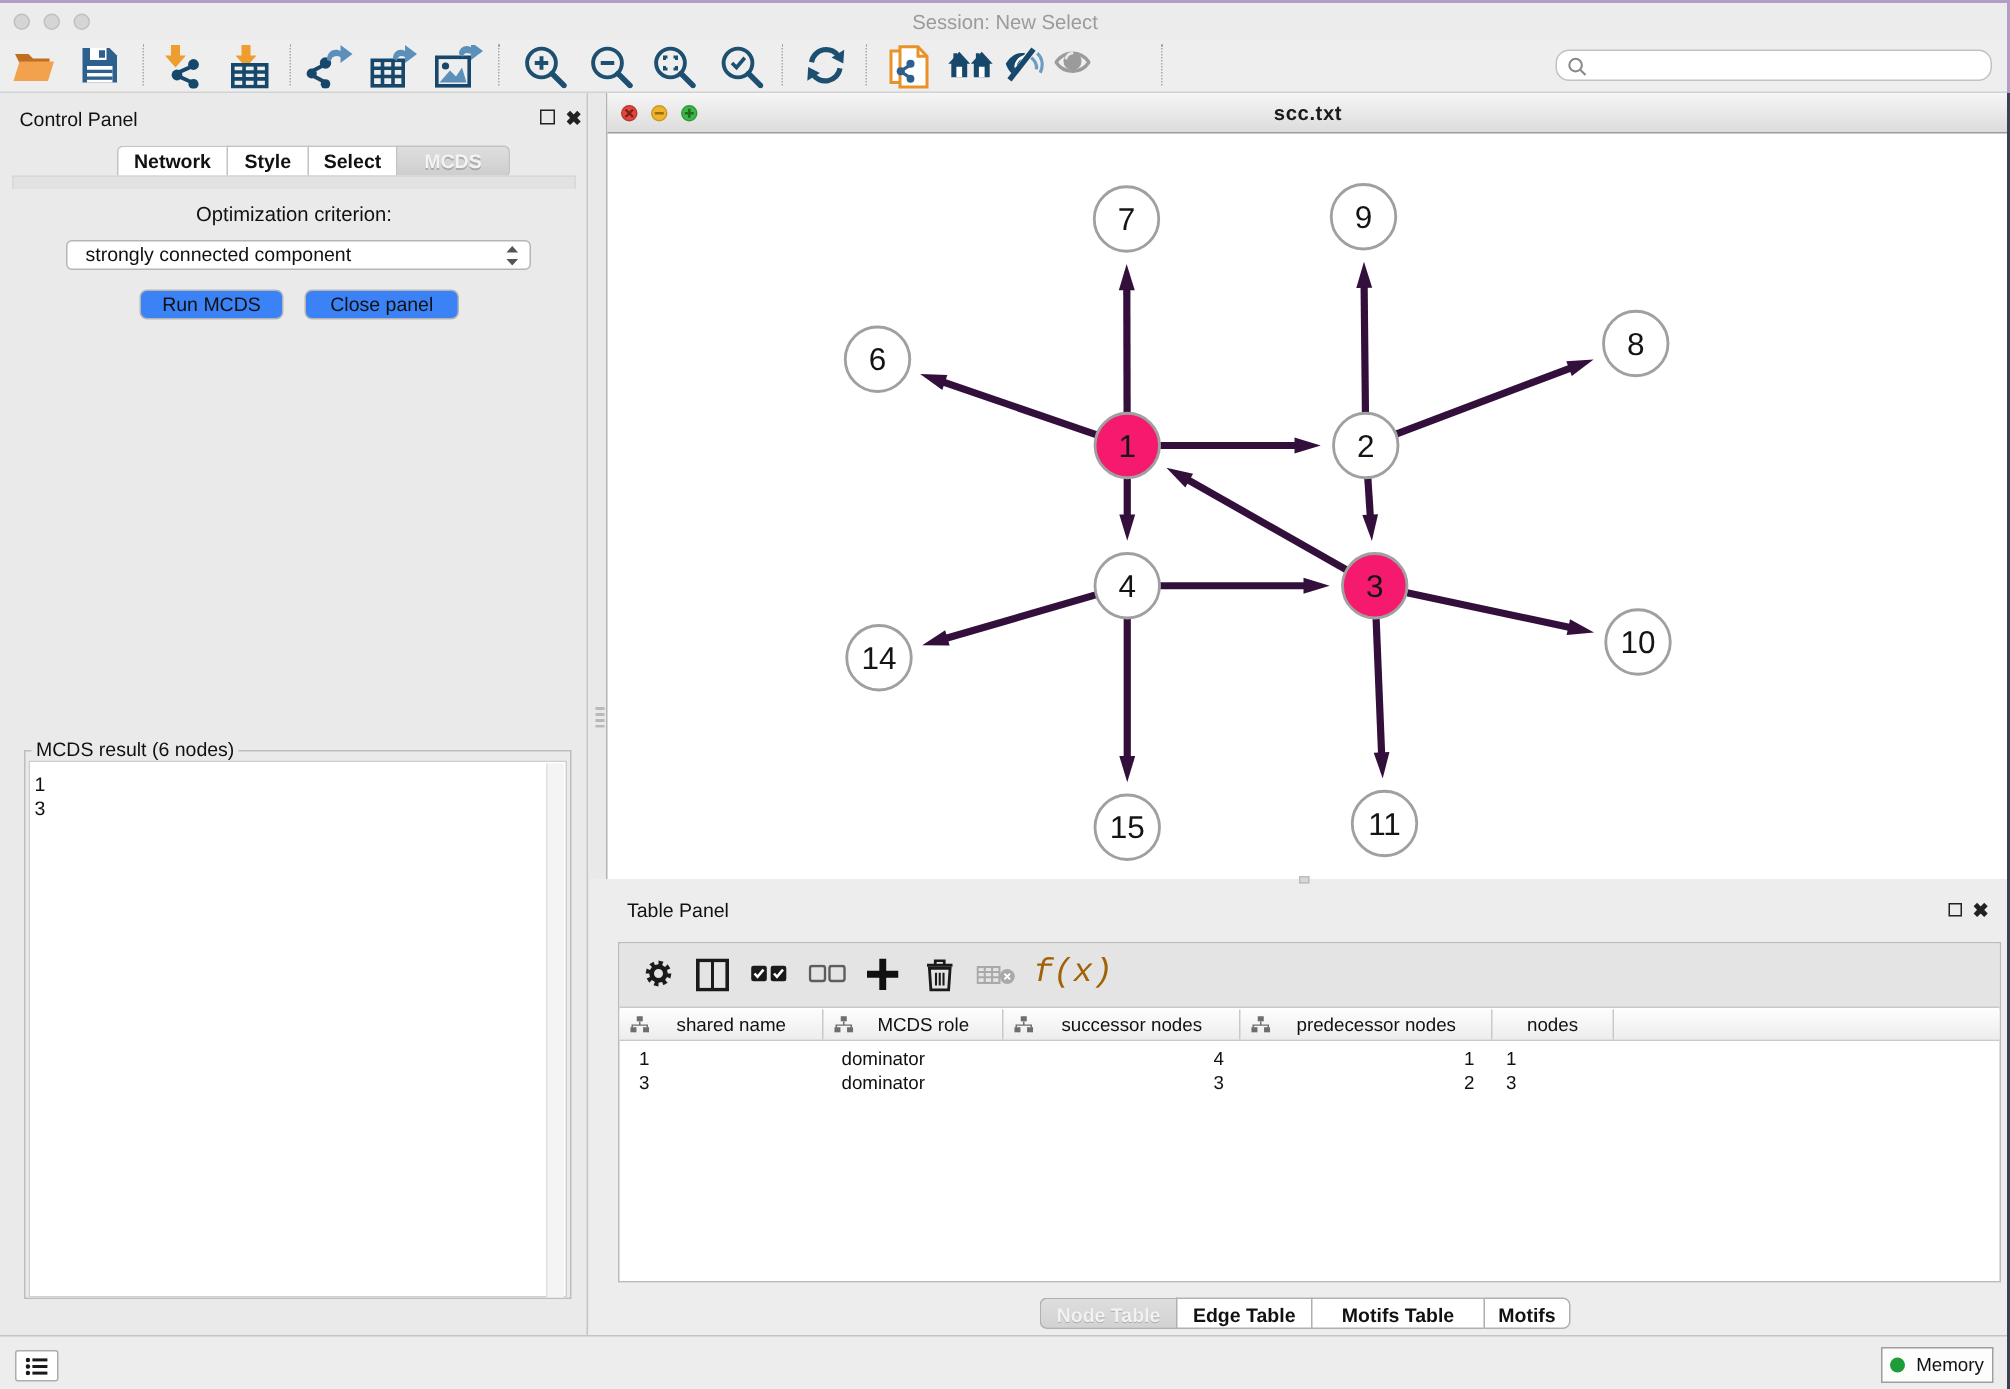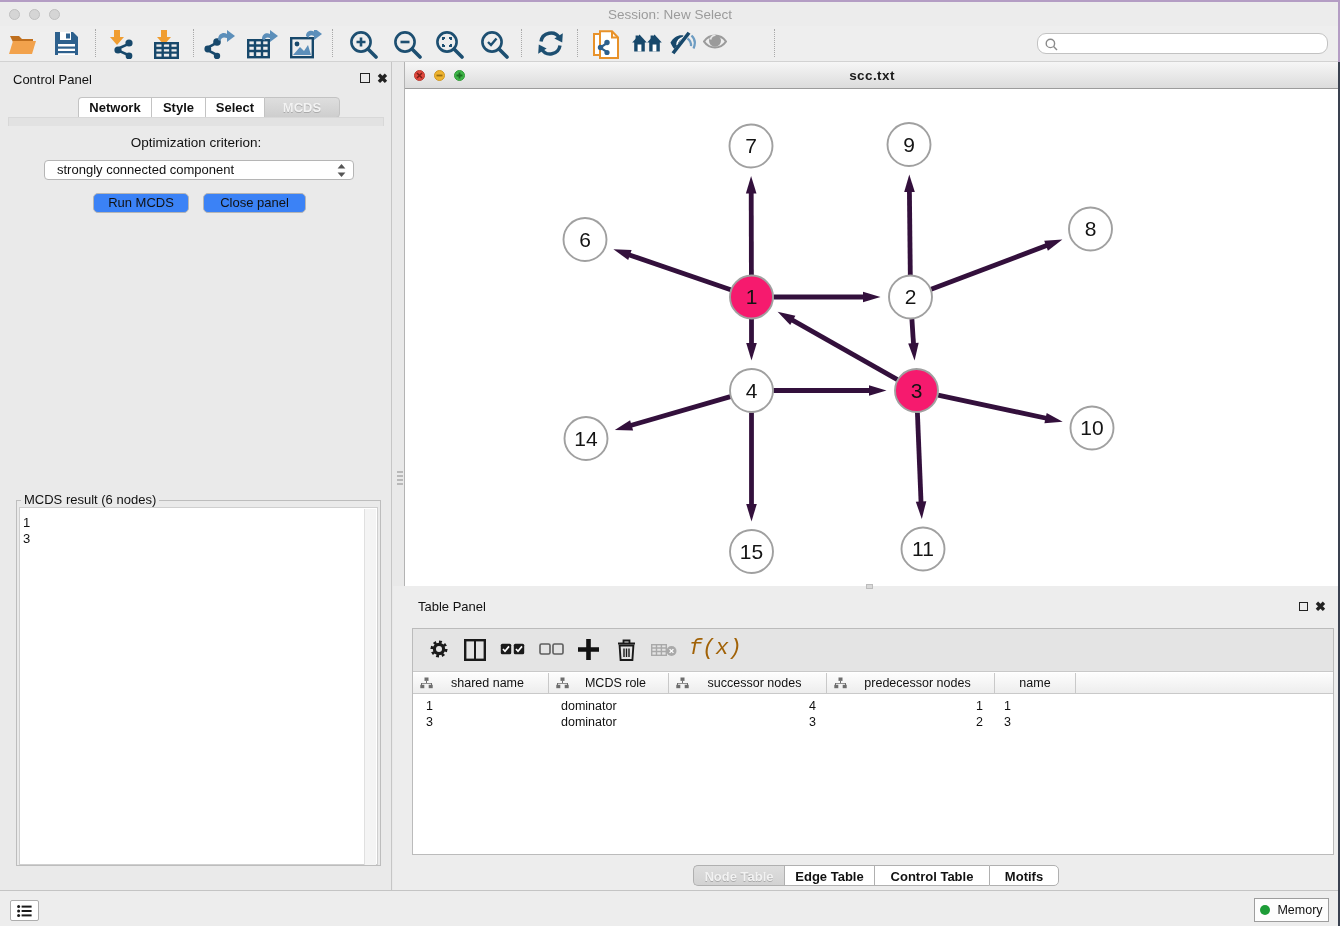--- a/index.html
+++ b/index.html
@@ -350,35 +350,35 @@
             </g>
           </svg>successor nodes</div>
    <div class="th" style="left:414px;width:168px"><svg class="hic" width="13" height="12" viewBox="0 0 13 12">
             <g fill="#6e6e6e">
               <rect x="4.5" y="0.5" width="4" height="3.4"></rect>
               <rect x="0.3" y="7.8" width="4" height="3.4"></rect>
               <rect x="8.7" y="7.8" width="4" height="3.4"></rect>
               <path d="M6 4 H7 V6 H12 V8 H11 V6.8 H2 V8 H1 V6 H6 Z"></path>
             </g>
           </svg>predecessor nodes</div>
-   <div class="th" style="left:582px;width:81px;padding-left:0">name</div>
+   <div class="th" style="left:582px;width:81px;padding-left:0">nodes</div>
   </div>
   <div class="td" style="left:13px;top:70px">1</div>
   <div class="td" style="left:148px;top:70px">dominator</div>
   <div class="td" style="left:256px;top:70px;width:147px;text-align:right">4</div>
   <div class="td" style="left:414px;top:70px;width:156px;text-align:right">1</div>
   <div class="td" style="left:591px;top:70px">1</div>
   <div class="td" style="left:13px;top:86px">3</div>
   <div class="td" style="left:148px;top:86px">dominator</div>
   <div class="td" style="left:256px;top:86px;width:147px;text-align:right">3</div>
   <div class="td" style="left:414px;top:86px;width:156px;text-align:right">2</div>
   <div class="td" style="left:591px;top:86px">3</div>
  </div>
  <div class="abs" id="btabs">
-  <div class="btab" style="width:91px;background:linear-gradient(#dedede,#d2d2d2);color:#f2f2f2;text-shadow:0 1px 0 #aaa;border-radius:5px 0 0 5px">Node Table</div><div class="btab" style="width:90px">Edge Table</div><div class="btab" style="width:115px">Control Table</div><div class="btab" style="width:70px;border-right:1px solid #b0b0b0;border-radius:0 5px 5px 0">Motifs</div>
+  <div class="btab" style="width:91px;background:linear-gradient(#dedede,#d2d2d2);color:#f2f2f2;text-shadow:0 1px 0 #aaa;border-radius:5px 0 0 5px">Node Table</div><div class="btab" style="width:90px">Edge Table</div><div class="btab" style="width:115px">Motifs Table</div><div class="btab" style="width:58px;border-right:1px solid #b0b0b0;border-radius:0 5px 5px 0">Motifs</div>
  </div>
 </div>
 <div class="abs" style="left:866px;top:584px;width:7px;height:5px;background:#d8d8d8;border:1px solid #bdbdbd"></div>
 <div class="abs" id="statusbar">
  <div class="abs" style="left:10px;top:9px;width:29px;height:21px;background:#fff;border:1px solid #adadad;border-radius:2px">
   <svg style="position:absolute;left:6px;top:4px" width="15" height="12" viewBox="0 0 15 12">
         <g fill="#1a1a1a">
           <circle cx="1.6" cy="1.6" r="1.5"></circle>
           <circle cx="1.6" cy="6" r="1.5"></circle>
           <circle cx="1.6" cy="10.4" r="1.5"></circle>

